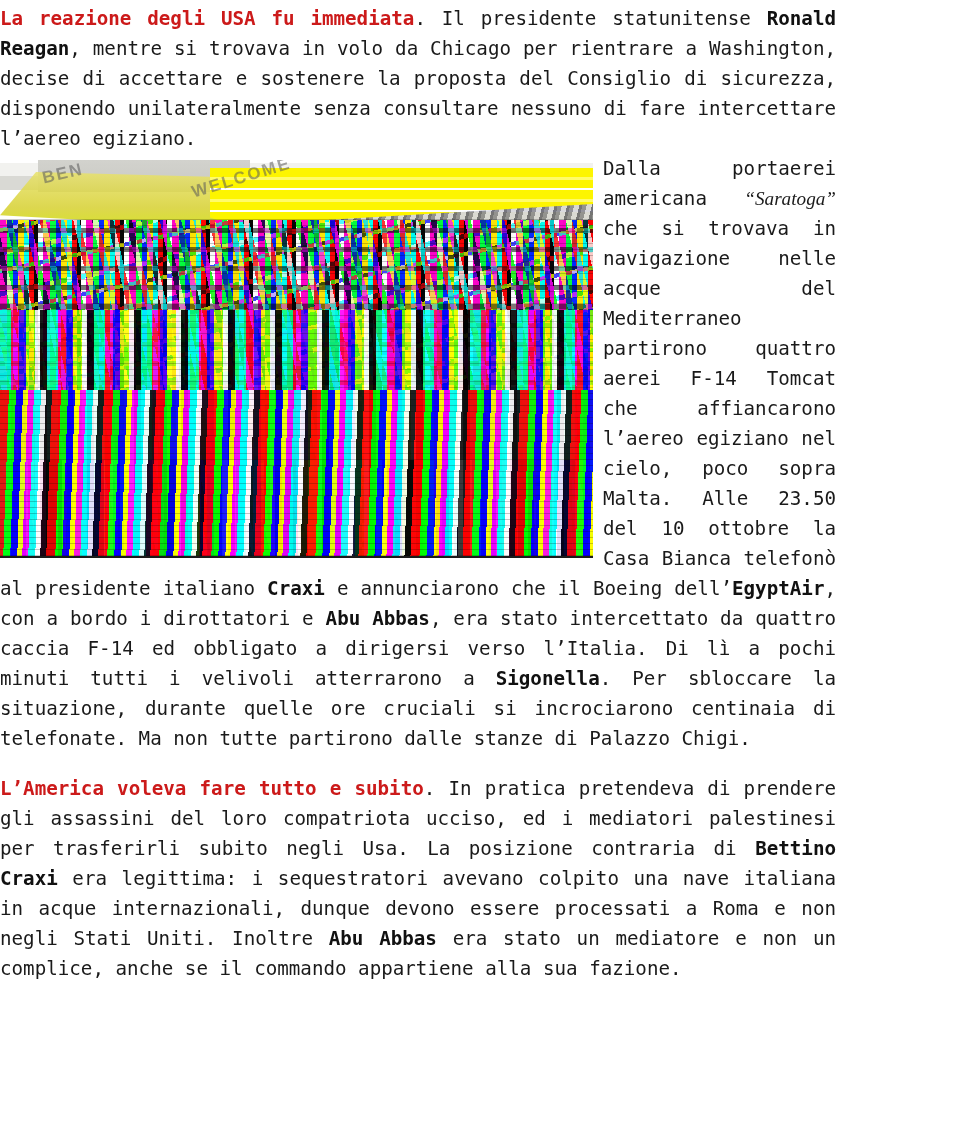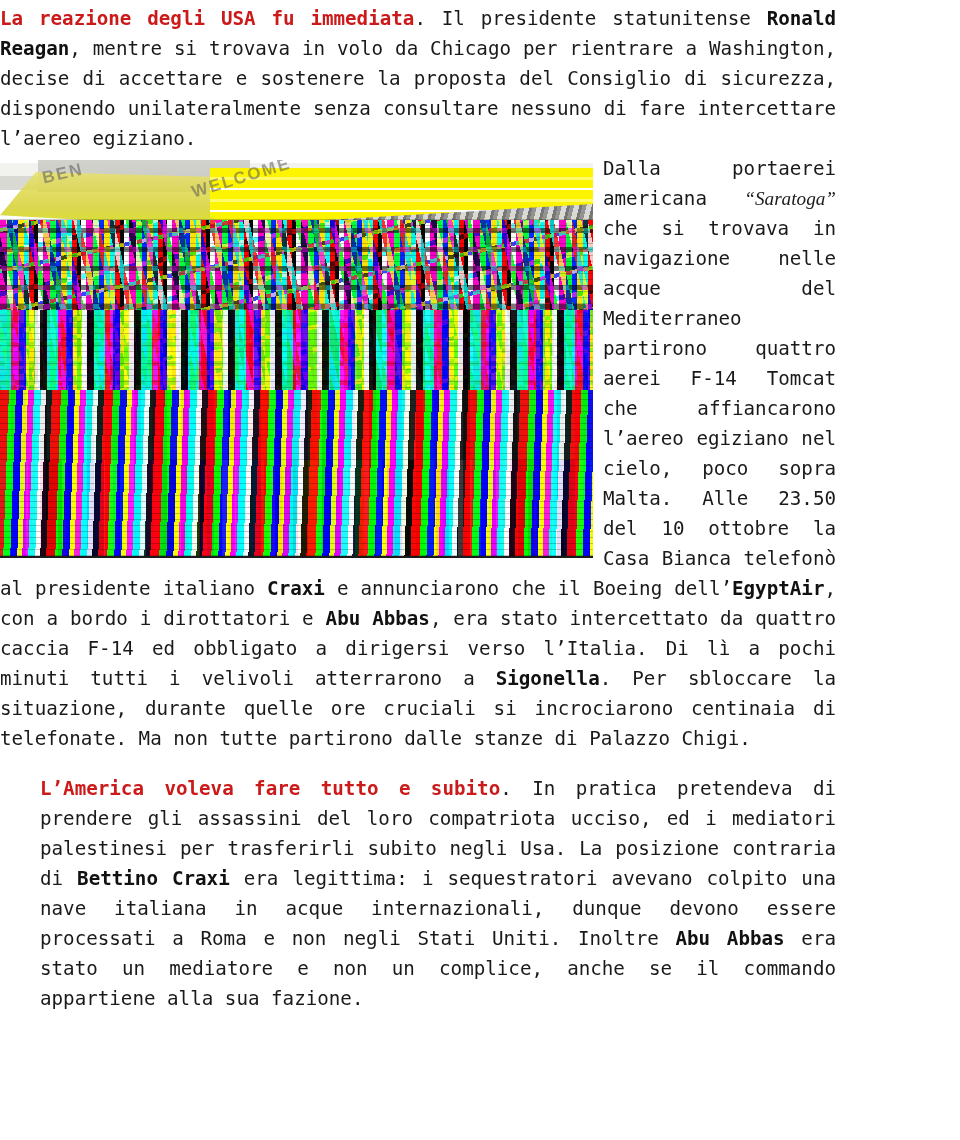--- a/index.html
+++ b/index.html
@@ -34,21 +34,21 @@
     line-height: 30px;
     color: #1a1a1a;
     text-align: justify;
     text-justify: inter-word;
     letter-spacing: 0px;
     word-spacing: 0px;
   }
 
   p.para-1 { margin-top: 4px; }
   p.para-2 { margin-top: 0px; }
-  p.para-3 { margin-top: 20px; margin-left: 40px; }
+  p.para-3 { margin-top: 20px; }
 
   .lead {
     color: #cc1a1a;
     font-weight: bold;
   }
   .em-name {
     font-weight: bold;
     color: #111111;
   }
   .ital {

